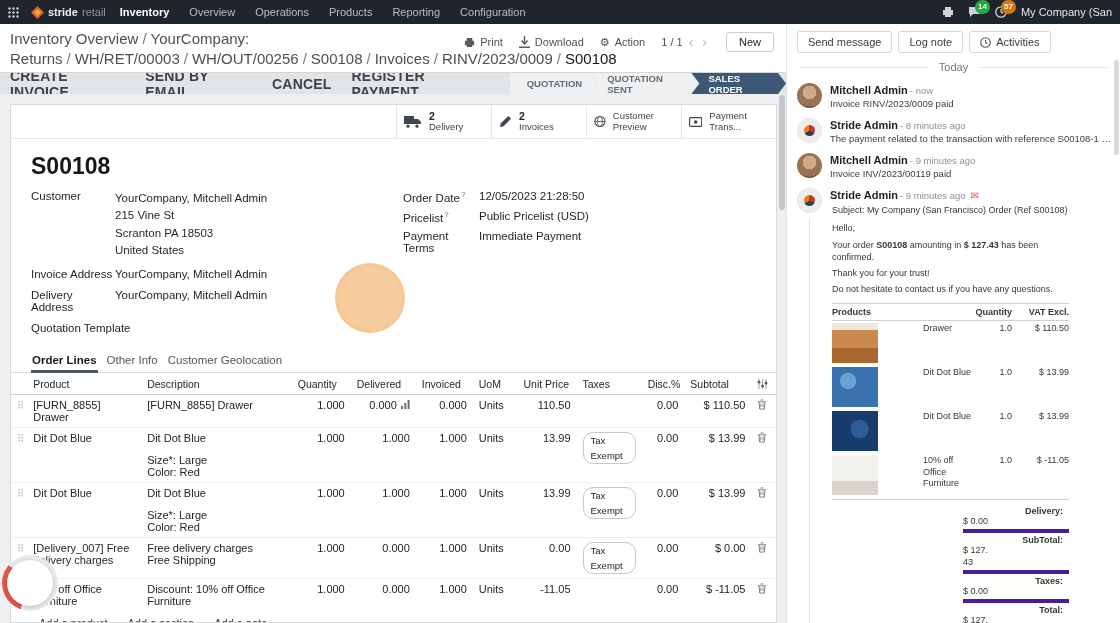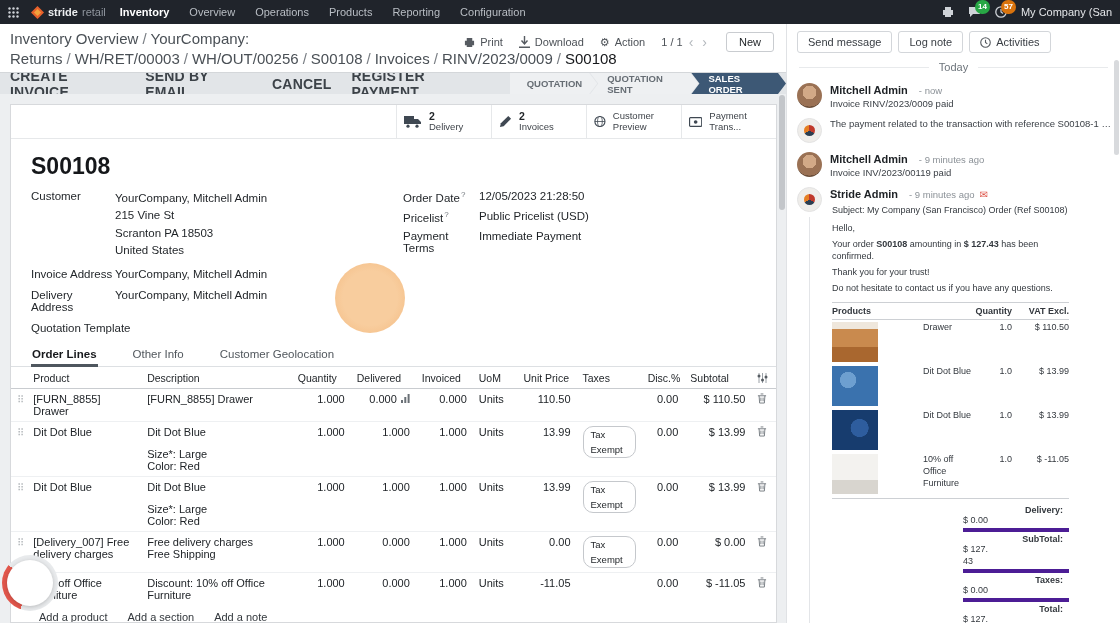--- a/index.html
+++ b/index.html
@@ -61,21 +61,21 @@
   .fcol-left { width:372px; flex-shrink:0; }
   .fcol-right { flex:1; }
   .f-row { display:flex; margin-bottom:6px; }
   .f-label { width:84px; flex-shrink:0; color:#24282c; }
   .f-label-r { width:76px; flex-shrink:0; color:#24282c; }
   .f-value { color:#1e2226; }
   .addr div { line-height:1.5; }
   .mt8 { margin-top:9px; }
   .sup { font-size:8px; color:#70767c; vertical-align:super; padding-left:1px; }
 
-  .tabs { display:flex; gap:34px; padding:0 20px; border-bottom:1px solid #dde0e3; margin-top:2px; }
+  .tabs { display:flex; gap:8px; padding:0 20px; border-bottom:1px solid #dde0e3; margin-top:8px; }
   .tab { font-size:11.5px; color:#51575d; padding:6px 1px 4px; cursor:pointer; }
   .tab.active { color:#17191c; font-weight:bold; border-bottom:3px solid #4e565e; margin-bottom:-1px; }
 
   table.order { width:100%; border-collapse:collapse; table-layout:fixed; font-size:11px; }
   table.order th { font-size:10.5px; font-weight:normal; color:#1d2125; text-align:left; padding:5px 6px 4px; border-bottom:1px solid #c9ccd0; overflow:hidden; white-space:nowrap; }
   table.order td { padding:4px 6px; vertical-align:top; border-top:1px solid #eef0f2; overflow:hidden; }
   tbody tr:first-child td { border-top:none; }
   .num { text-align:right; }
   .grip { color:#b6babd; font-size:10px; cursor:move; }
   .desc-line:empty { display:none; }
@@ -94,21 +94,21 @@
   .today { display:flex; align-items:center; gap:10px; padding:2px 12px 6px; font-size:11px; color:#6e757c; }
   .today .line { flex:1; border-top:1px solid #e8eaec; }
   .msg { display:flex; gap:8px; padding:4px 8px 5px 10px; position:relative; }
   .avatar { width:25px; height:25px; border-radius:50%; flex-shrink:0; }
   .av-mitchell { background:radial-gradient(circle at 50% 38%, #d2a987 0 34%, #9a7154 35% 70%, #6c4f3a 71%); }
   .av-stride { background:#efedea; position:relative; border:1px solid #e3e3e3; }
   .av-stride::after { content:""; position:absolute; inset:6px; border-radius:50%; background:conic-gradient(#c0392b 0 120deg, #2c3e50 120deg 240deg, #e67e22 240deg); }
   .msg-content { min-width:0; flex:1; }
   .msg-head { font-size:11px; line-height:1.35; white-space:nowrap; overflow:hidden; }
   .author { font-weight:bold; color:#1d2125; }
-  .time { font-size:9.5px; color:#8b9197; padding-left:11px; }
+  .time { font-size:9.5px; color:#8b9197; padding-left:2px; }
   .msg-text { font-size:9.5px; color:#3c4147; white-space:nowrap; overflow:hidden; text-overflow:ellipsis; }
   .env { color:#dd5347; font-size:10px; margin-left:5px; }
   .msg-email::before { content:""; position:absolute; left:22px; top:34px; bottom:0; width:1px; background:#e3e5e8; }
 
   .email { margin:3px 0 0 2px; width:237px; font-size:9px; color:#33383e; position:relative; z-index:1; background:#fff; }
   .e-par { margin:4px 0; line-height:1.35; }
   .e-subject { margin-bottom:7px; }
   .e-thead { display:flex; border-top:1px solid #cdd0d4; border-bottom:1px solid #cdd0d4; font-weight:bold; padding:3px 0; margin-top:8px; }
   .h-prod { width:143px; }
   .h-qty { width:37px; text-align:right; }
@@ -512,20 +512,21 @@
     <span class="avatar av-mitchell"></span>
     <div class="msg-content">
       <div class="msg-head"><span class="author">Mitchell Admin</span><span class="time">- now</span></div>
       <div class="msg-text">Invoice RINV/2023/0009 paid</div>
     </div>
   </div>
 
   <div class="msg">
     <span class="avatar av-stride"></span>
     <div class="msg-content">
+      <div class="msg-head"><span class="author">Stride Admin</span><span class="time">- 8 minutes ago</span></div>
       <div class="msg-text">The payment related to the transaction with reference S00108-1 has been posted...</div>
     </div>
   </div>
 
   <div class="msg">
     <span class="avatar av-mitchell"></span>
     <div class="msg-content">
       <div class="msg-head"><span class="author">Mitchell Admin</span><span class="time">- 9 minutes ago</span></div>
       <div class="msg-text">Invoice INV/2023/00119 paid</div>
     </div>

